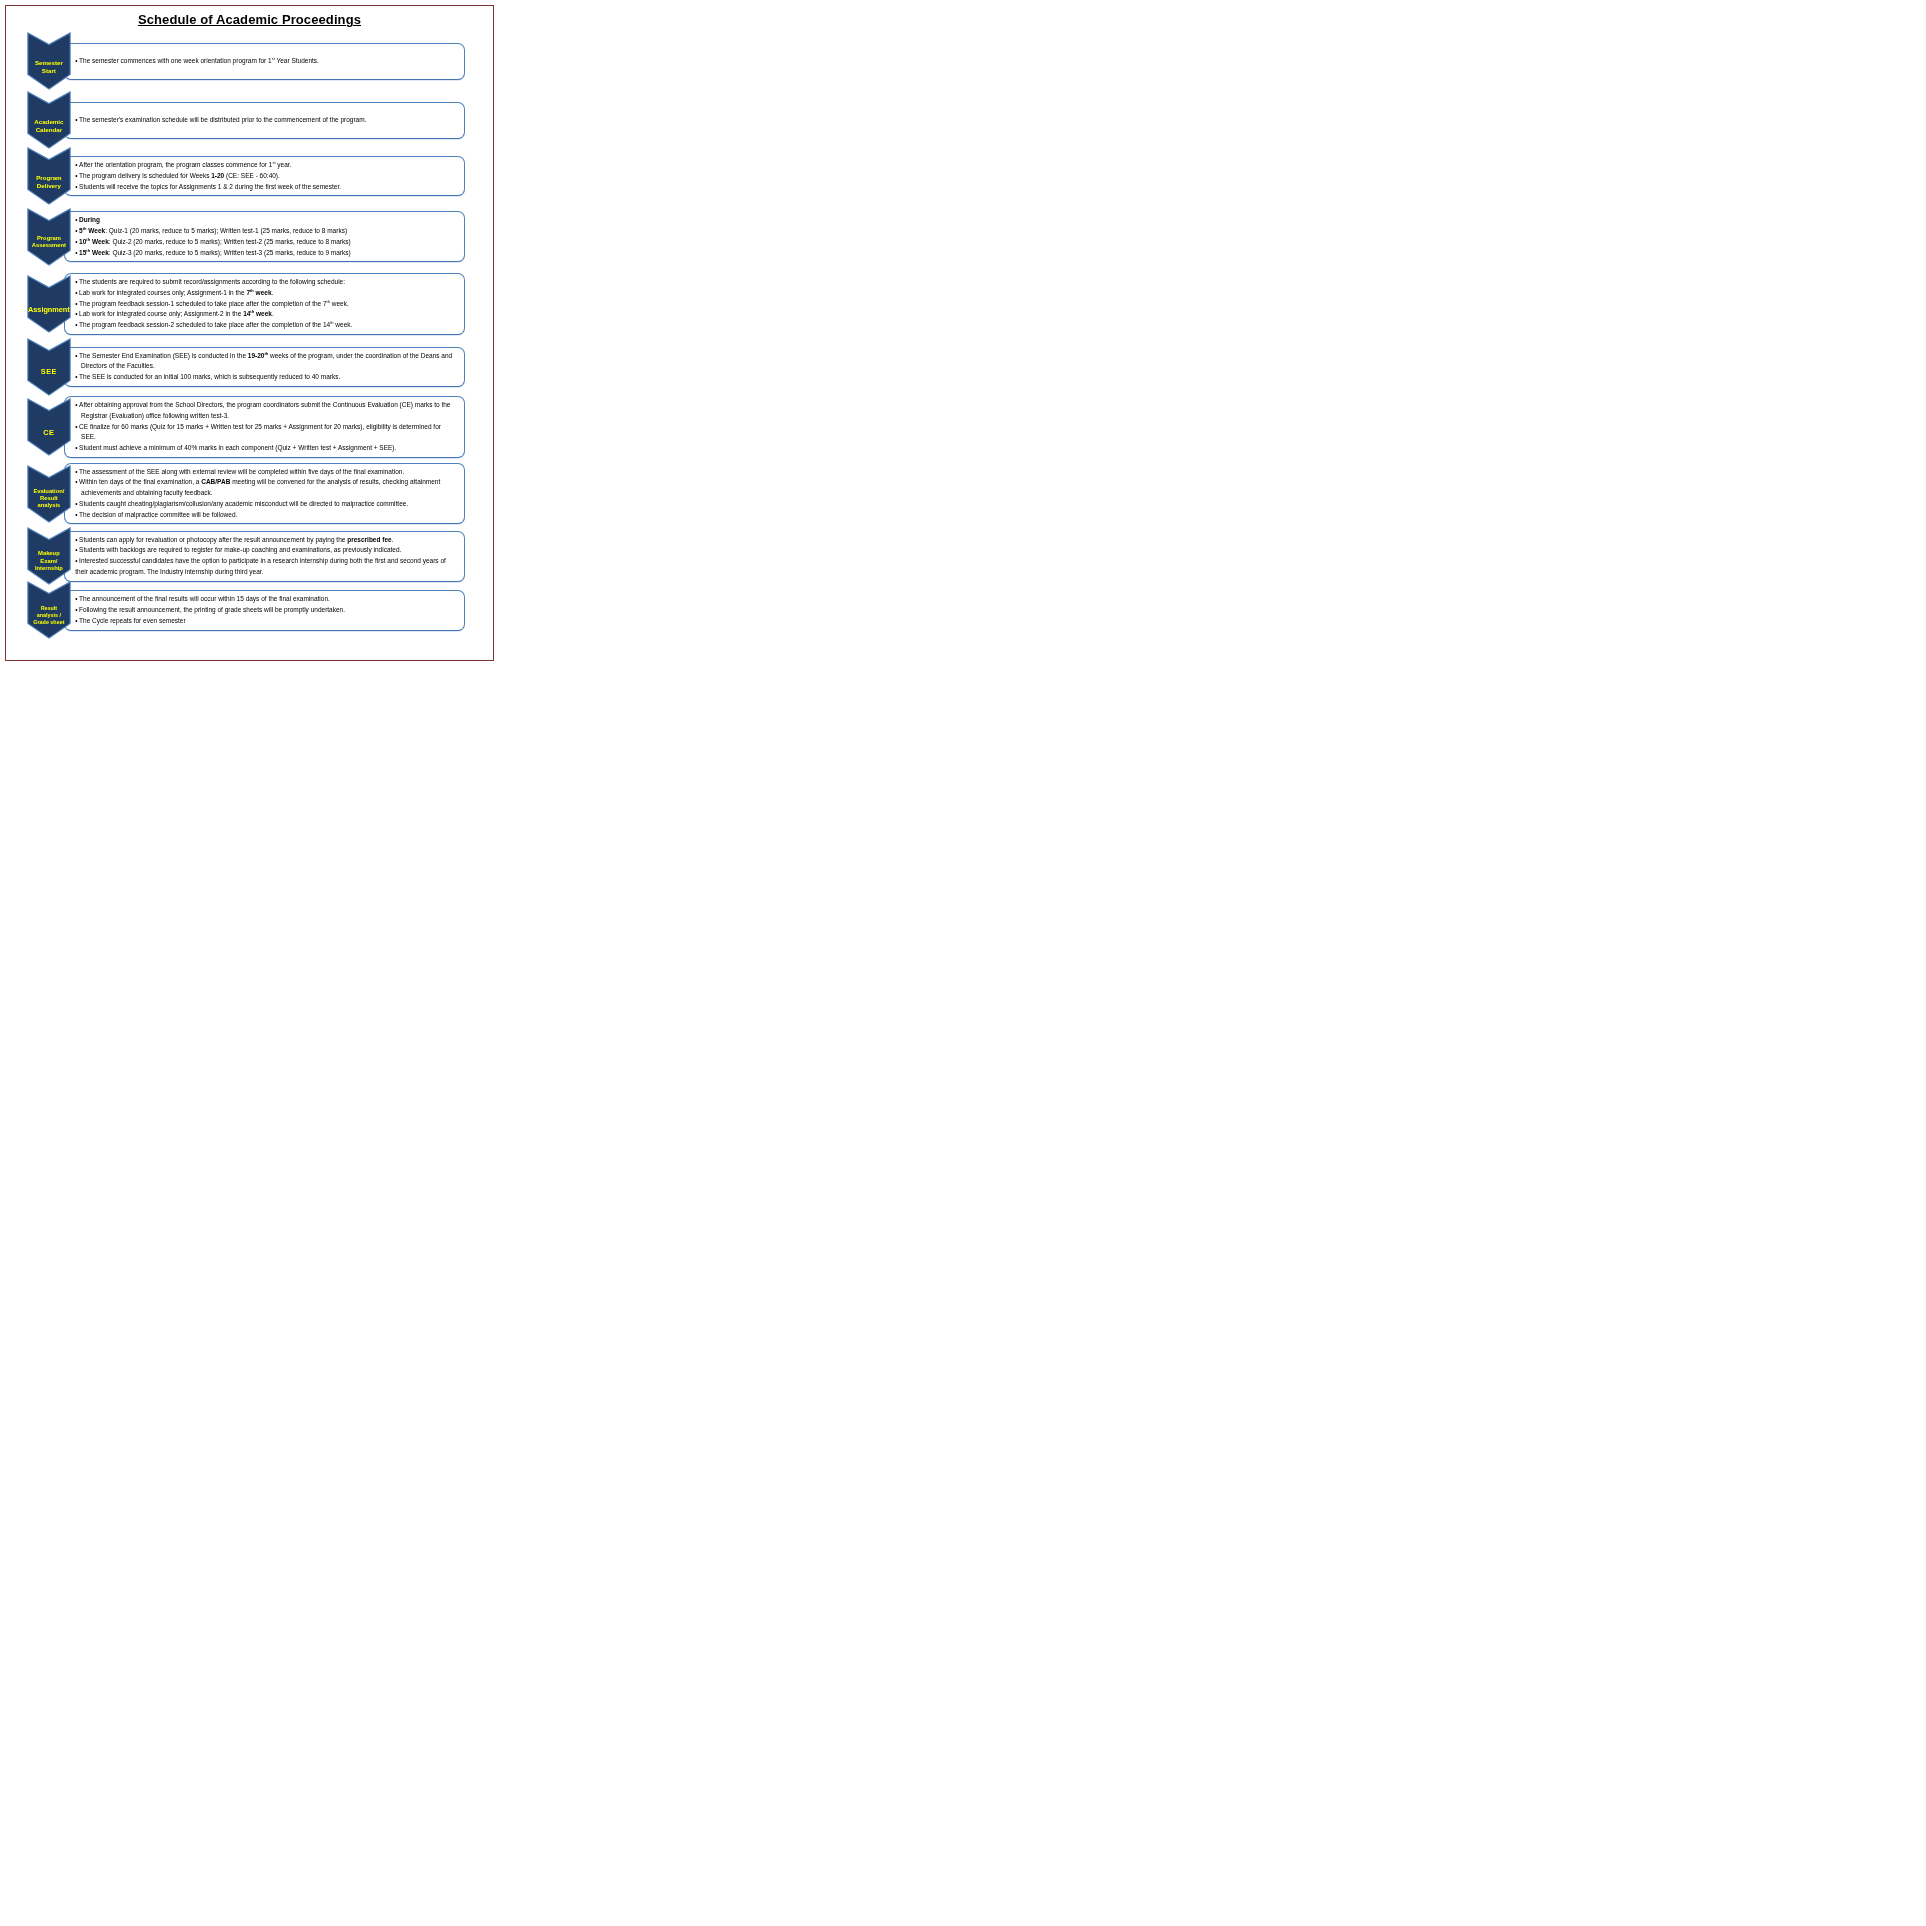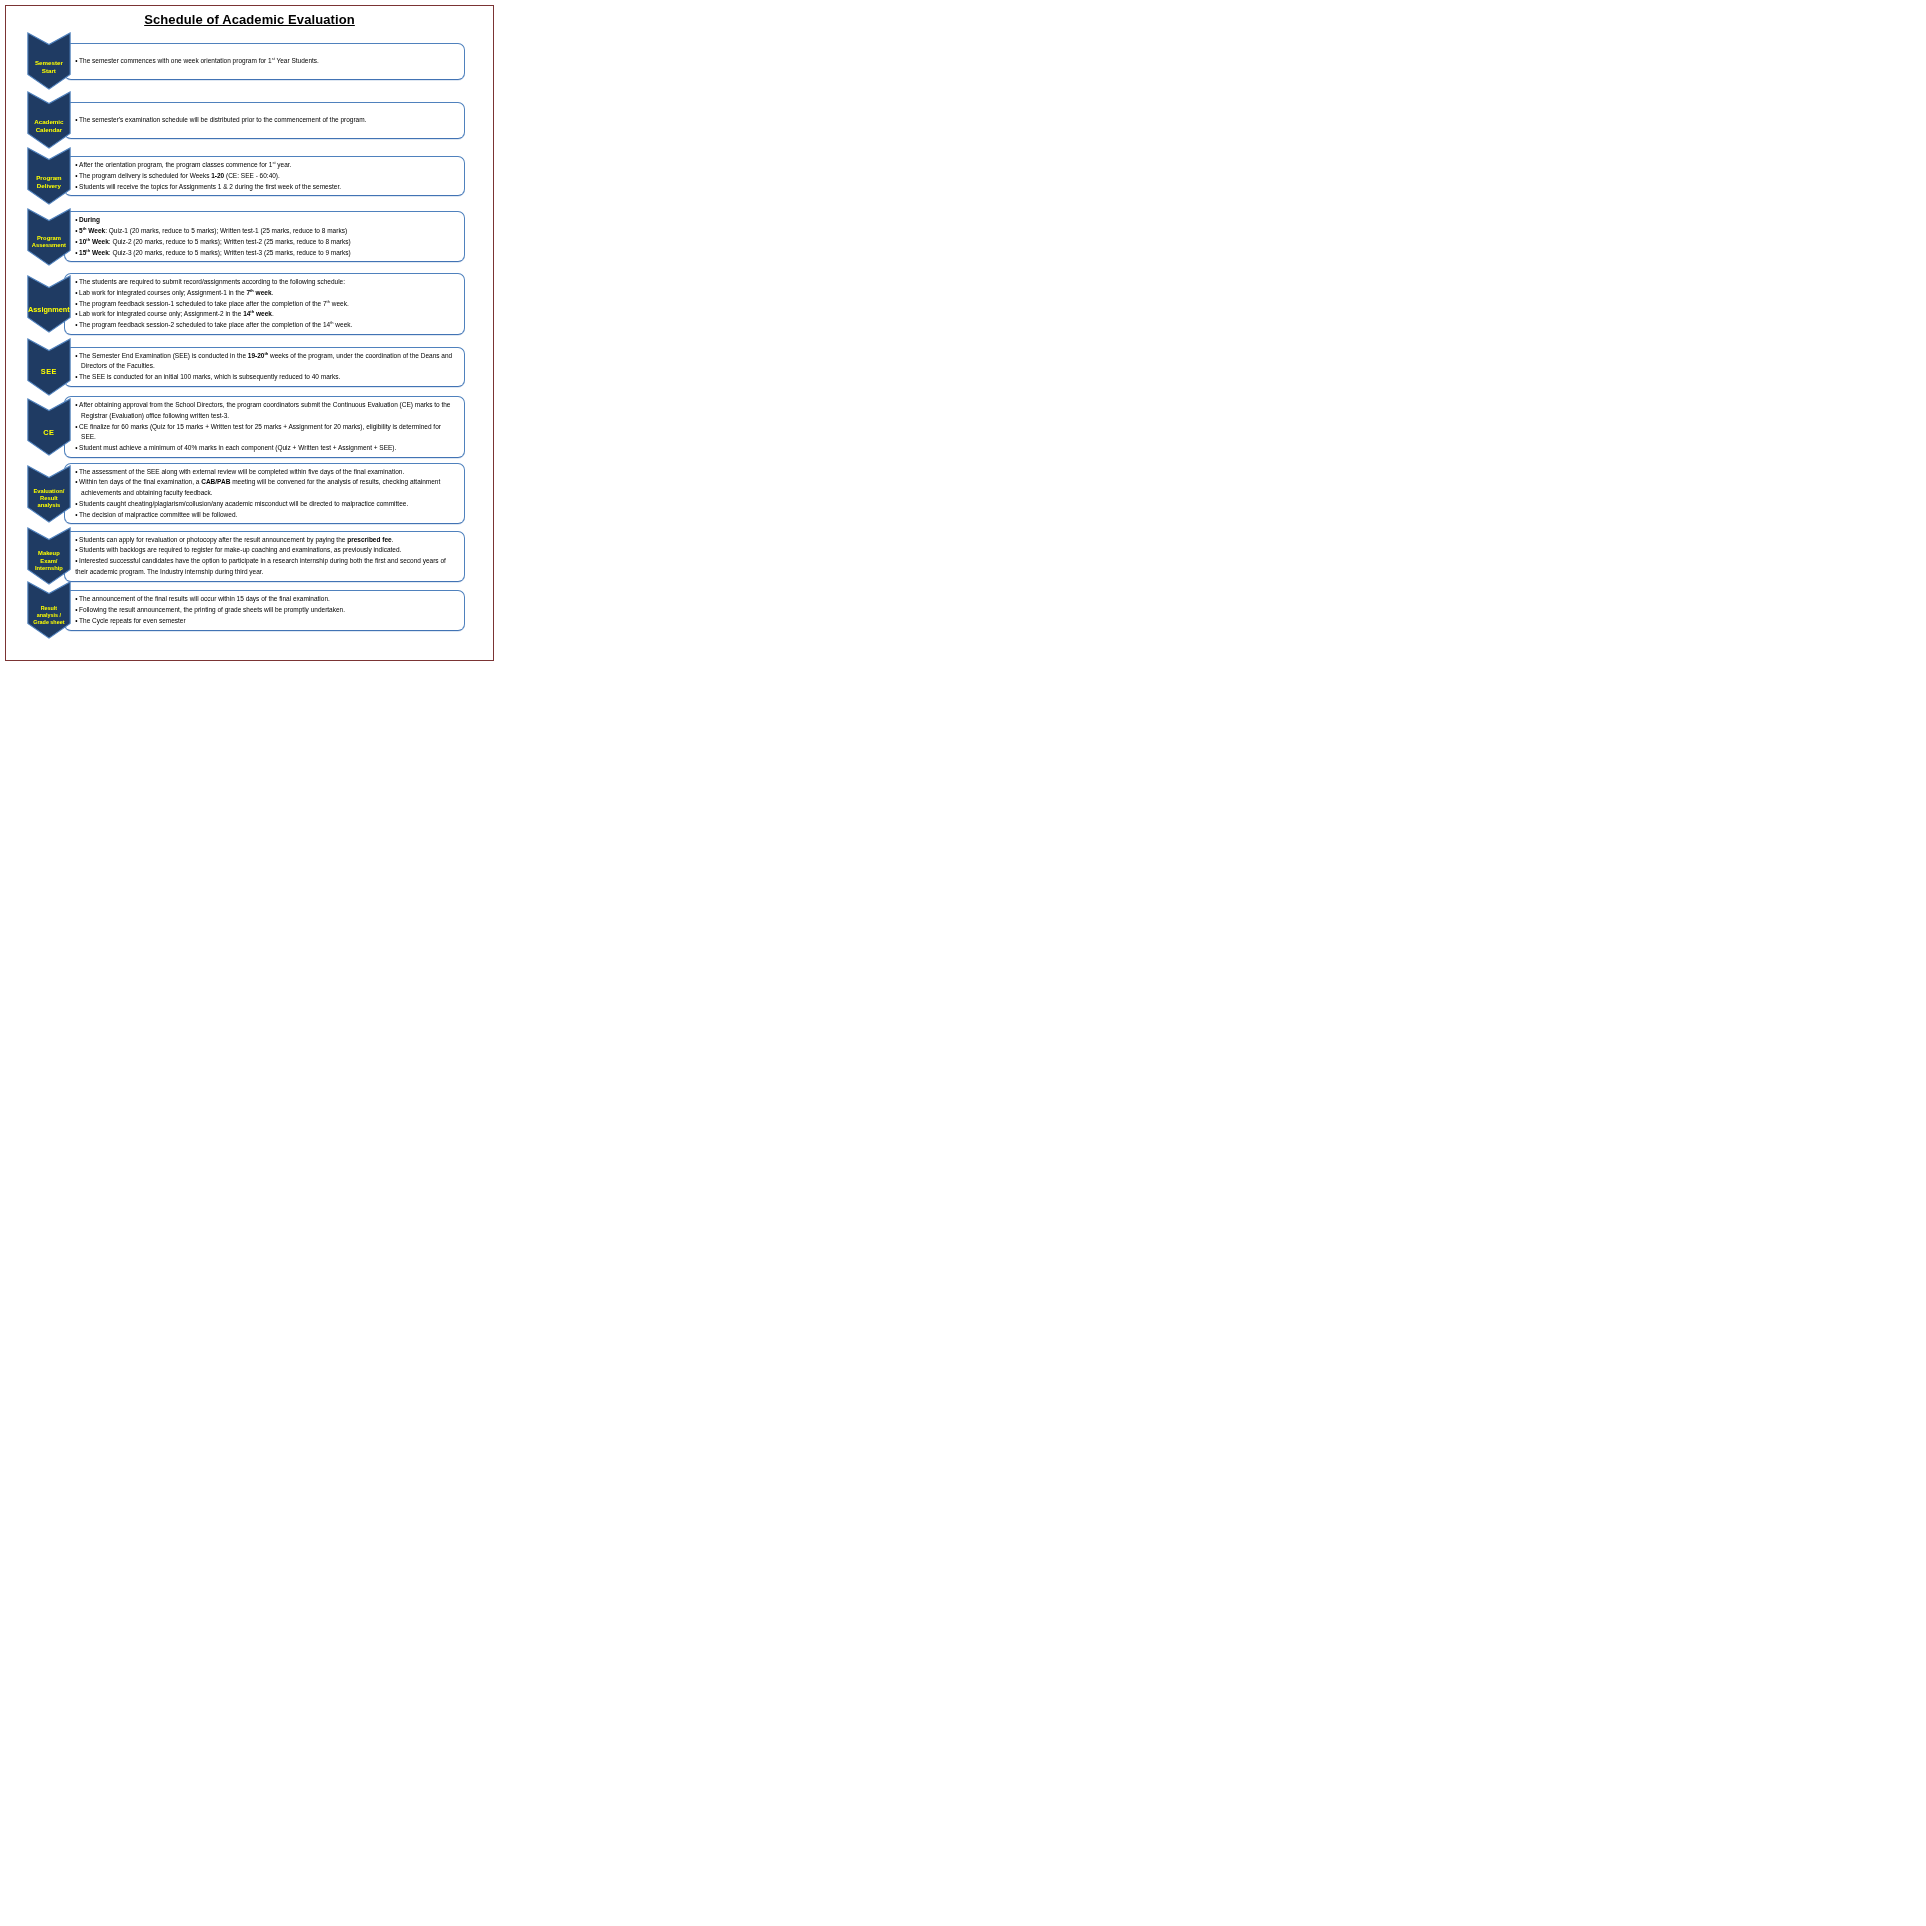--- a/index.html
+++ b/index.html
@@ -43,21 +43,21 @@
   .row:nth-child(6) .chevron-label, .row:nth-child(7) .chevron-label{font-size:7.3px; letter-spacing:0.6px;}
   .row:nth-child(8) .chevron-label, .row:nth-child(9) .chevron-label{font-size:5.8px;}
   .row:nth-child(10) .chevron-label{font-size:5.4px;}
 </style>
 </head>
 <body>
 
 <div class="page">
   <div class="page-frame"></div>
   <div class="content">
-    <div class="title">Schedule of Academic Evaluation</div>
+    <div class="title">Schedule of Academic Proceedings</div>
     <div class="flow" id="flow">
         <div class="row">
     <div class="chevron">
       <svg viewBox="0 0 100 130" preserveAspectRatio="none">
         <path d="M2,2 L50,28 L98,2 L98,95 L50,128 L2,95 Z" fill="#1f3b63" stroke="#4f81bd" stroke-width="2.5"></path>
       </svg>
       <div class="chevron-label">Semester<br>Start</div>
     </div>
     <div class="box">
       <ul class="bullets">

